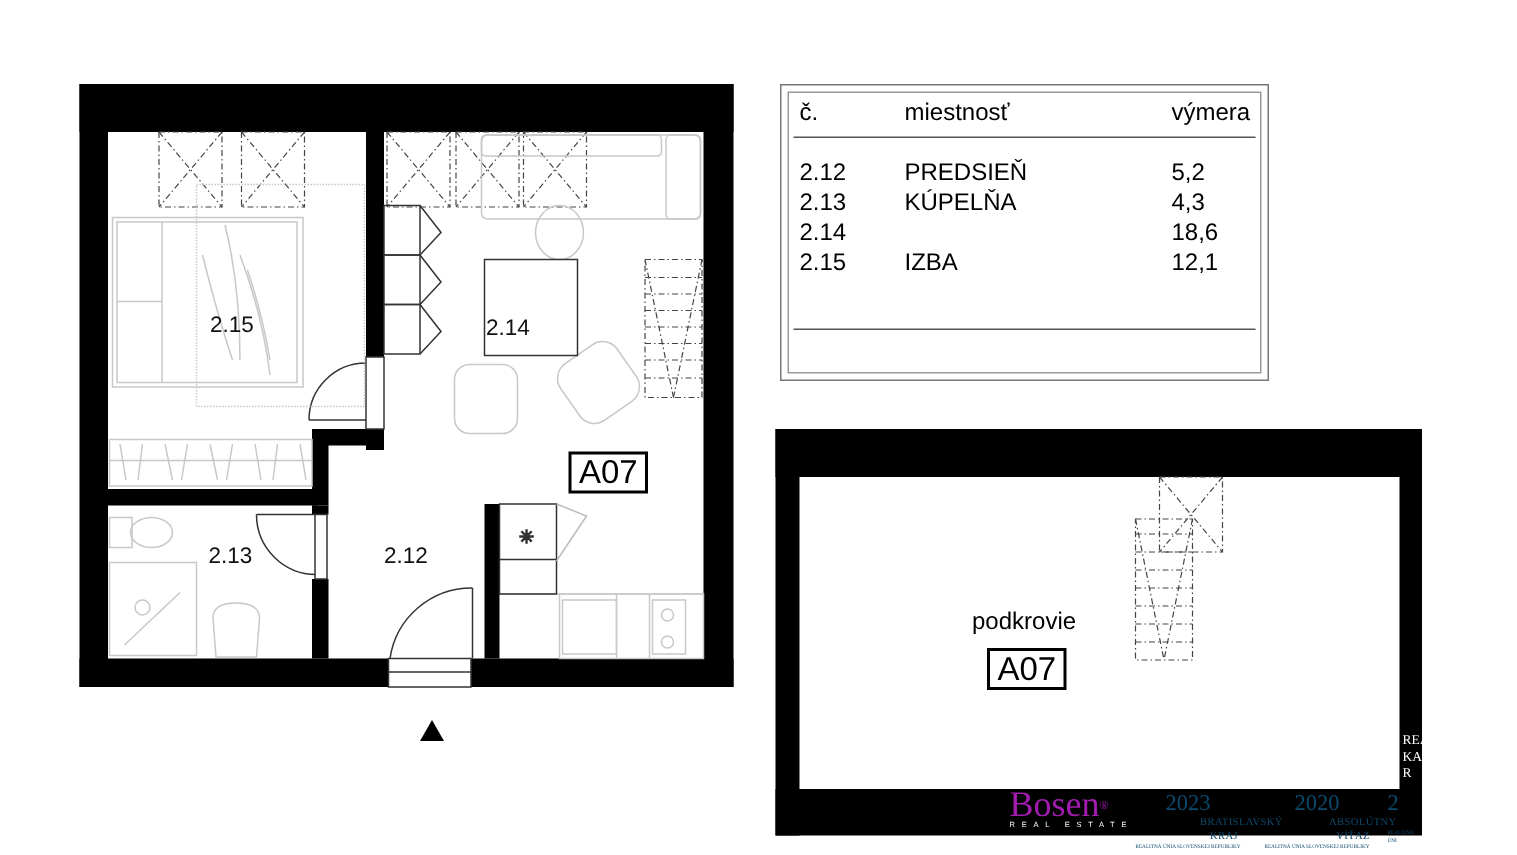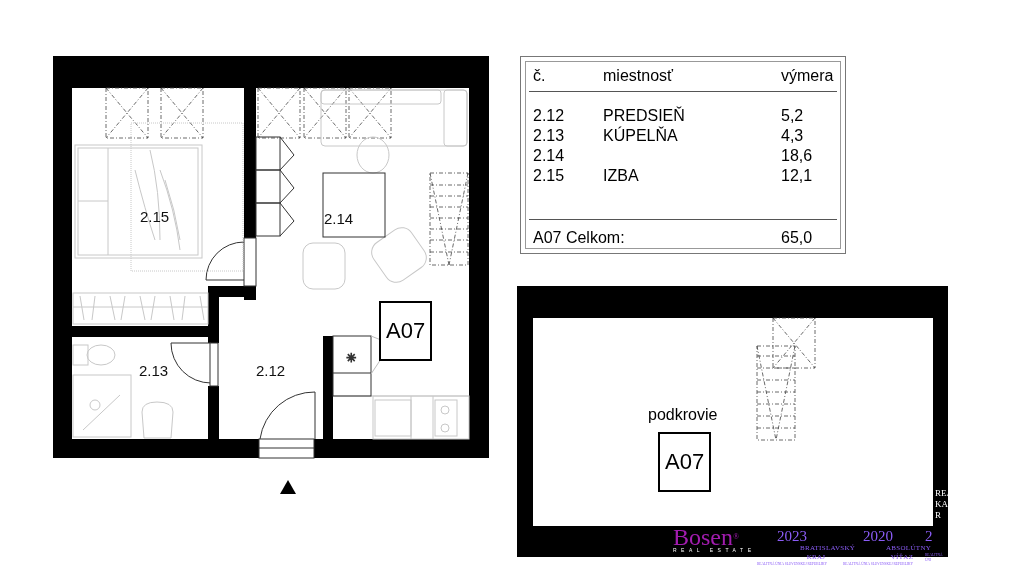--- a/index.html
+++ b/index.html
@@ -1,31 +1,31 @@
 <!DOCTYPE html>
 <html><head>
 <meta charset="utf-8">
 <style>
   html, body { margin:0; padding:0; background:#ffffff; }
   body { width:1011px; height:570px; position:relative; overflow:hidden; font-family:"Liberation Sans", sans-serif; color:#000; }
   svg.plan { position:absolute; left:0; top:0; }
   .room-label { position:absolute; font-size:15px; font-family:"Liberation Sans", sans-serif; color:#111; }
-  .unit-box { position:absolute; border:2.5px solid #000; background:#fff; font-size:22px; line-height:24px; padding:16px 5px; font-family:"Liberation Sans", sans-serif; }
+  .unit-box { position:absolute; border:2.5px solid #000; background:#fff; font-size:22px; line-height:24px; padding:0 5px; font-family:"Liberation Sans", sans-serif; }
   .legend { position:absolute; left:520px; top:56px; width:326px; height:198px; border:1px solid #777; box-sizing:border-box; }
   .legend-inner { position:absolute; left:4px; top:4px; right:4px; bottom:4px; border:1px solid #999; }
   .lg-row { position:absolute; left:12px; right:0; height:20px; font-size:16px; line-height:20px; }
   .lg-row span { position:absolute; top:0; white-space:nowrap; }
   .c1 { left:0; } .c2 { left:70px; } .c3 { left:248px; }
   .lg-rule { position:absolute; left:8px; right:8px; height:1px; background:#555; }
   .north { position:absolute; left:280px; top:480px; width:0; height:0; border-left:8px solid transparent; border-right:8px solid transparent; border-bottom:14px solid #000; }
   .attic-label { position:absolute; left:648px; top:406px; font-size:16px; }
   .bosen { position:absolute; left:673px; top:525px; color:#a21caf; font-family:"Liberation Serif", serif; font-size:24px; line-height:24px; }
   .bosen sup { font-size:8px; vertical-align:top; }
   .bosen-sub { position:absolute; left:673px; top:547px; color:#fff; font-size:5px; letter-spacing:4.5px; }
-  .award { position:absolute; color:#8b5cf6; text-align:center; font-family:"Liberation Serif", serif; }
+  .award { position:absolute; color:#0c4a6e; text-align:center; font-family:"Liberation Serif", serif; }
   .award .yr { font-size:15px; line-height:16px; }
   .award .t1 { font-size:7px; line-height:9px; letter-spacing:0.3px;margin-left:48px; }
   .award .t2 { font-size:3.5px; line-height:5px; }
   .side-text { position:absolute; left:935px; top:488px; color:#fff; font-size:9px; line-height:11px; font-family:"Liberation Serif", serif; width:14px; overflow:hidden; }
 </style>
 </head>
 <body>
 
 <svg class="plan" width="1011" height="570">
 
@@ -206,24 +206,20 @@
   <div class="lg-row" style="top:89px;">
     <span class="c1">2.14</span>
     <span class="c3">18,6</span>
   </div>
   <div class="lg-row" style="top:109px;">
     <span class="c1">2.15</span>
     <span class="c2">IZBA</span>
     <span class="c3">12,1</span>
   </div>
   <div class="lg-rule" style="top:162px;"></div>
-  <div class="lg-row" style="top:171px;">
-    <span class="c1">A07 Celkom:</span>
-    <span class="c3">65,0</span>
-  </div>
 </div>
 
 <div class="attic-label">podkrovie</div>
 <div class="unit-box" style="left:658px;top:432px;">A07</div>
 
 <div class="bosen"><span>Bosen</span><sup>®</sup></div>
 <div class="bosen-sub">REAL ESTATE</div>
 
 <div class="award" style="left:752px;top:528px;width:80px;">
   <div class="yr">2023</div>

